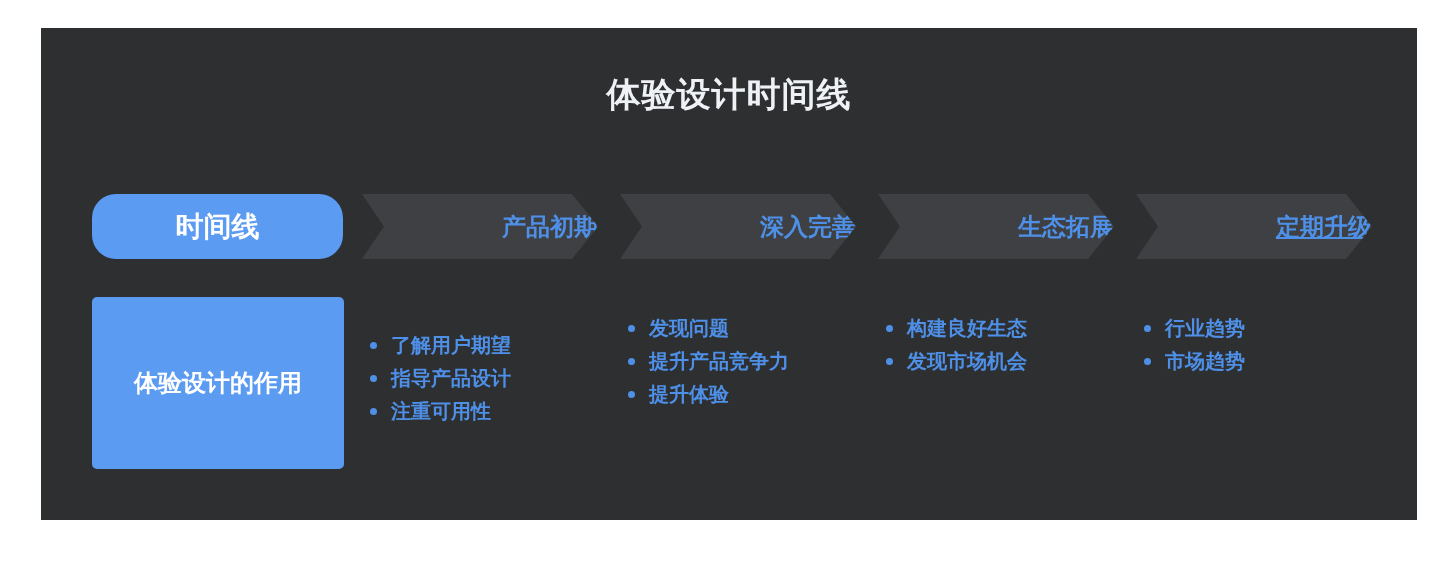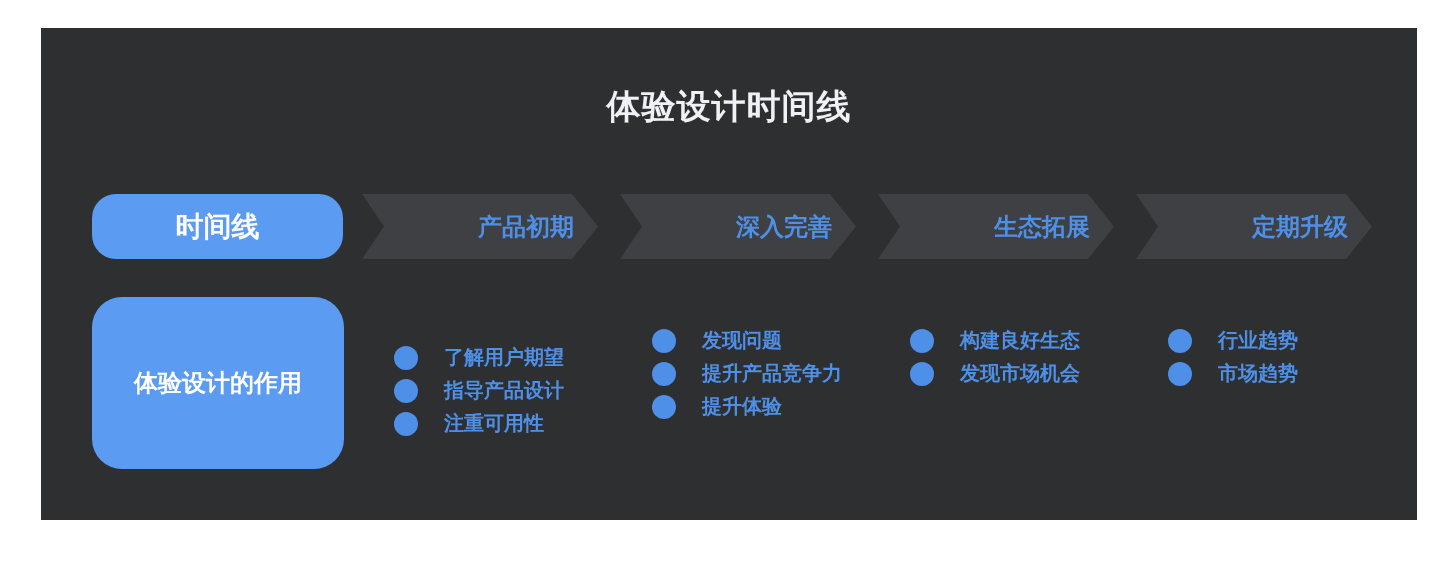--- a/index.html
+++ b/index.html
@@ -1,15 +1,15 @@
 <!DOCTYPE html>
 <html><head>
 <meta charset="utf-8">
 <style>
-  * { margin: 0; padding: 12px; box-sizing: border-box; }
+  * { margin: 0; padding: 0; box-sizing: border-box; }
   html, body {
     width: 1452px; height: 566px;
     background: #ffffff;
     font-family: "Liberation Sans", "DejaVu Sans", sans-serif;
     overflow: hidden;
   }
   .panel {
     position: absolute;
     left: 41px; top: 28px;
     width: 1376px; height: 492px;
@@ -43,27 +43,27 @@
     background: #3f4043;
     clip-path: polygon(0% 0%, calc(100% - 26px) 0%, 100% 50%, calc(100% - 26px) 100%, 0% 100%, 22px 50%);
     display: flex; align-items: center; justify-content: flex-end;
     color: #4e90e8;
     font-size: 24px;
     font-weight: 700;
   }
   .chevron-1 { left: 321px; }
   .chevron-2 { left: 579px; }
   .chevron-3 { left: 837px; }
-  .chevron-4 { left: 1095px; }
+  .chevron-4 { left: 1095px; text-decoration: underline; }
   .role-box {
     position: absolute;
     left: 51px; top: 269px;
     width: 252px; height: 172px;
     background: #5b9bf2;
-    border-radius: 30px;
+    border-radius: 5px;
     display: flex; align-items: center; justify-content: center;
     color: #ffffff;
     font-size: 24px;
     font-weight: 700;
   }
   .bullets {
     position: absolute;
     top: 284px;
     width: 250px;
     list-style: none;

